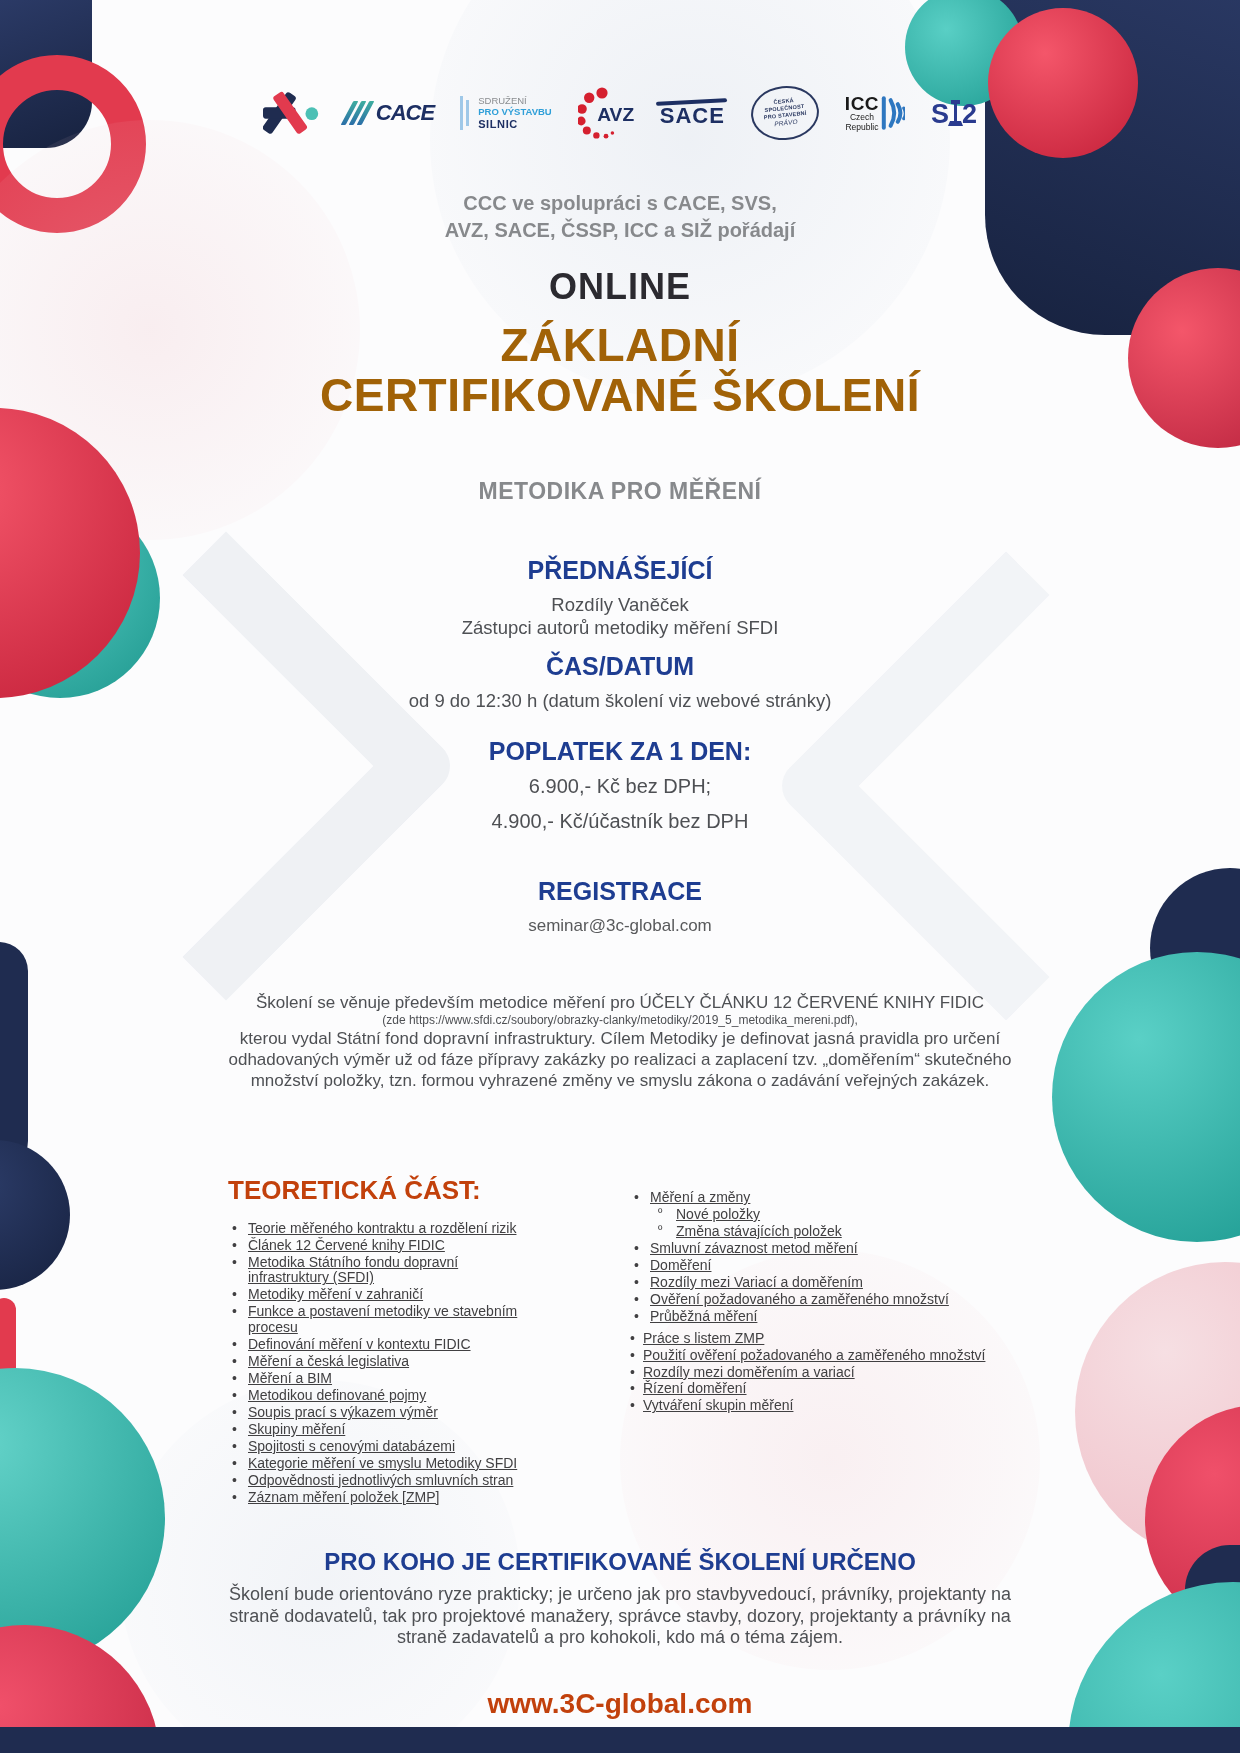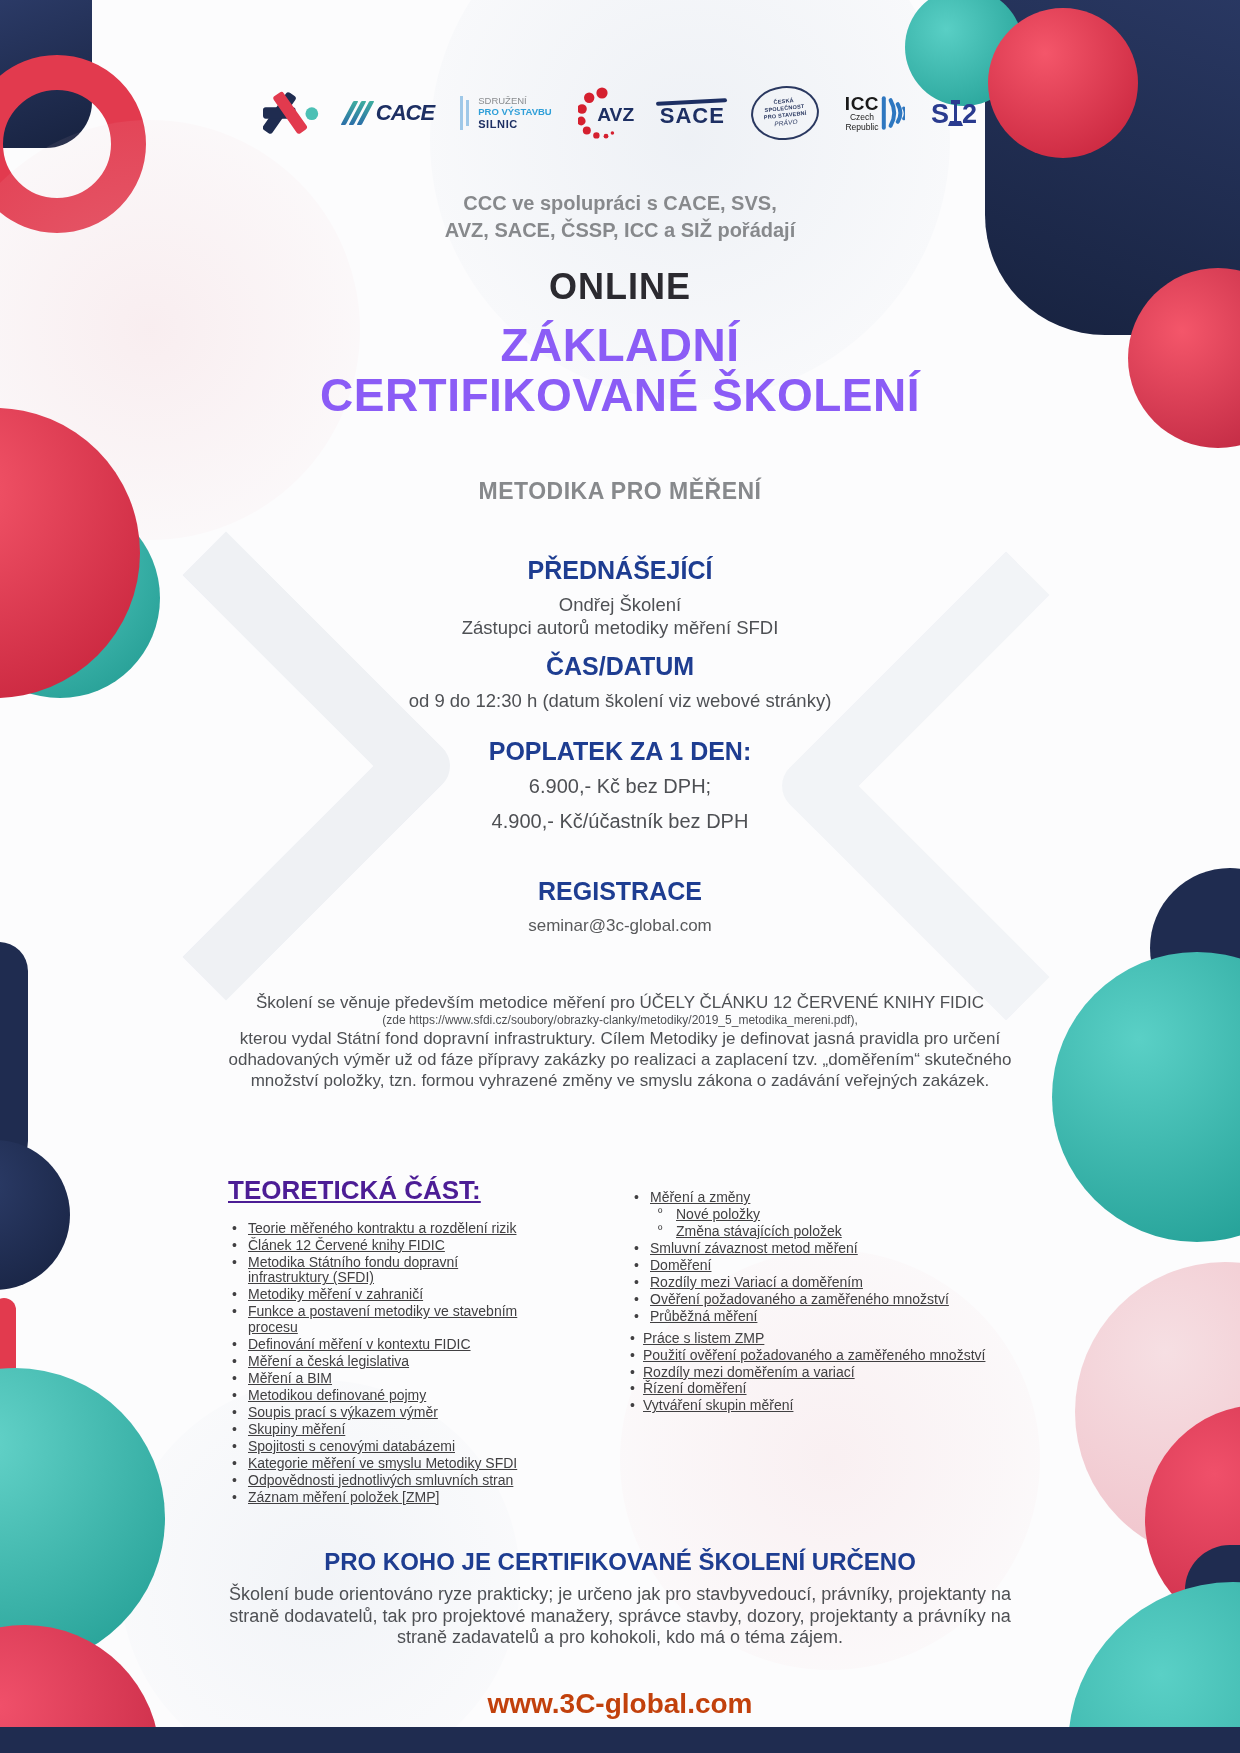--- a/index.html
+++ b/index.html
@@ -69,38 +69,38 @@
   .logo-siz{display:flex;align-items:flex-end;font-size:27px;font-weight:bold;color:#2a3b8f;line-height:.9;}
   .rail{width:15px;height:26px;position:relative;margin:0 -1px 1px -1px;}
   .rail b{position:absolute;background:#2a3b8f;display:block;}
   .rail .r-top{left:3px;top:0;width:9px;height:4px;}
   .rail .r-stem{left:6px;top:3px;width:3px;height:18px;}
   .rail .r-base{left:0;bottom:0;width:11px;height:0;border-bottom:5px solid #2a3b8f;border-left:2px solid transparent;border-right:2px solid transparent;background:none;}
 
   
   .organizer{top:190px;color:#87898c;font-weight:bold;font-size:20px;line-height:1.35;}
   .h-online{top:266px;font-size:36px;font-weight:bold;color:#2b2a30;letter-spacing:1px;}
-  .h-title{top:320px;font-size:46px;font-weight:bold;color:#8b5cf6;line-height:1.09;letter-spacing:.5px;}
+  .h-title{top:320px;font-size:46px;font-weight:bold;color:#a16207;line-height:1.09;letter-spacing:.5px;}
   .h-subtitle{top:478px;font-size:23px;font-weight:bold;color:#87898c;letter-spacing:.5px;}
   .sec-title{font-size:25px;font-weight:bold;color:#1e3d91;}
   .sec-lecturer{top:556px;}
   .sec-lines{margin-top:9px;font-size:18.5px;line-height:1.22;color:#4e5054;}
   .sec-time{top:652px;}
   .sec-fee{top:737px;}
   .fee-p1{margin-top:9px;font-size:20px;}
   .fee-members{margin-top:11px;font-size:20px;line-height:1.28;}
   .sec-reg{top:877px;}
   .reg-email{margin-top:10px;font-size:17px;color:#58595b;text-decoration:none;display:inline-block;}
   .intro{top:992px;}
   .intro-inner{width:810px;margin:0 auto;font-size:17px;line-height:1.24;color:#4e5054;}
   .intro-url{font-size:12px;color:#4e5054;}
   
   .col-left{position:absolute;left:228px;top:1176px;width:312px;text-align:left;}
   .col-right{position:absolute;left:630px;top:1190px;width:400px;text-align:left;}
-  .col-title{font-size:26px;font-weight:bold;color:#4c1d95;line-height:1.1;text-decoration:underline;}
+  .col-title{font-size:26px;font-weight:bold;color:#c2410c;line-height:1.1;}
   .blist{list-style:none;margin:16px 0 0 0;padding:0;font-size:14px;color:#414042;line-height:1.14;text-decoration:underline;}
   .blist li{position:relative;padding-left:20px;margin-bottom:1px;}
   .blist li::before{content:"\2022";position:absolute;left:4px;}
   .blist.rlist{margin-top:0;}
   .blist li.lvl2{padding-left:46px;}
   .blist li.lvl2::before{content:"\00BA";left:28px;font-size:12px;}
   .practical-title{margin-top:40px;}
   .plist{margin-top:6px;}
   .plist li{padding-left:13px;}
   .plist li::before{left:0;}
@@ -227,21 +227,21 @@
   <div class="cblock h-online">ONLINE</div>
   <div class="cblock h-title">
     <div>ZÁKLADNÍ</div>
     <div>CERTIFIKOVANÉ ŠKOLENÍ</div>
   </div>
   <div class="cblock h-subtitle">METODIKA PRO MĚŘENÍ</div>
 
   <div class="cblock sec-lecturer">
     <div class="sec-title">PŘEDNÁŠEJÍCÍ</div>
     <div class="sec-lines">
-      <div>Ondřej Školení</div>
+      <div>Rozdíly Vaněček</div>
       <div>Zástupci autorů metodiky měření SFDI</div>
     </div>
   </div>
 
   <div class="cblock sec-time">
     <div class="sec-title">ČAS/DATUM</div>
     <div class="sec-lines">od 9 do 12:30 h (datum školení viz webové stránky)</div>
   </div>
 
   <div class="cblock sec-fee">

